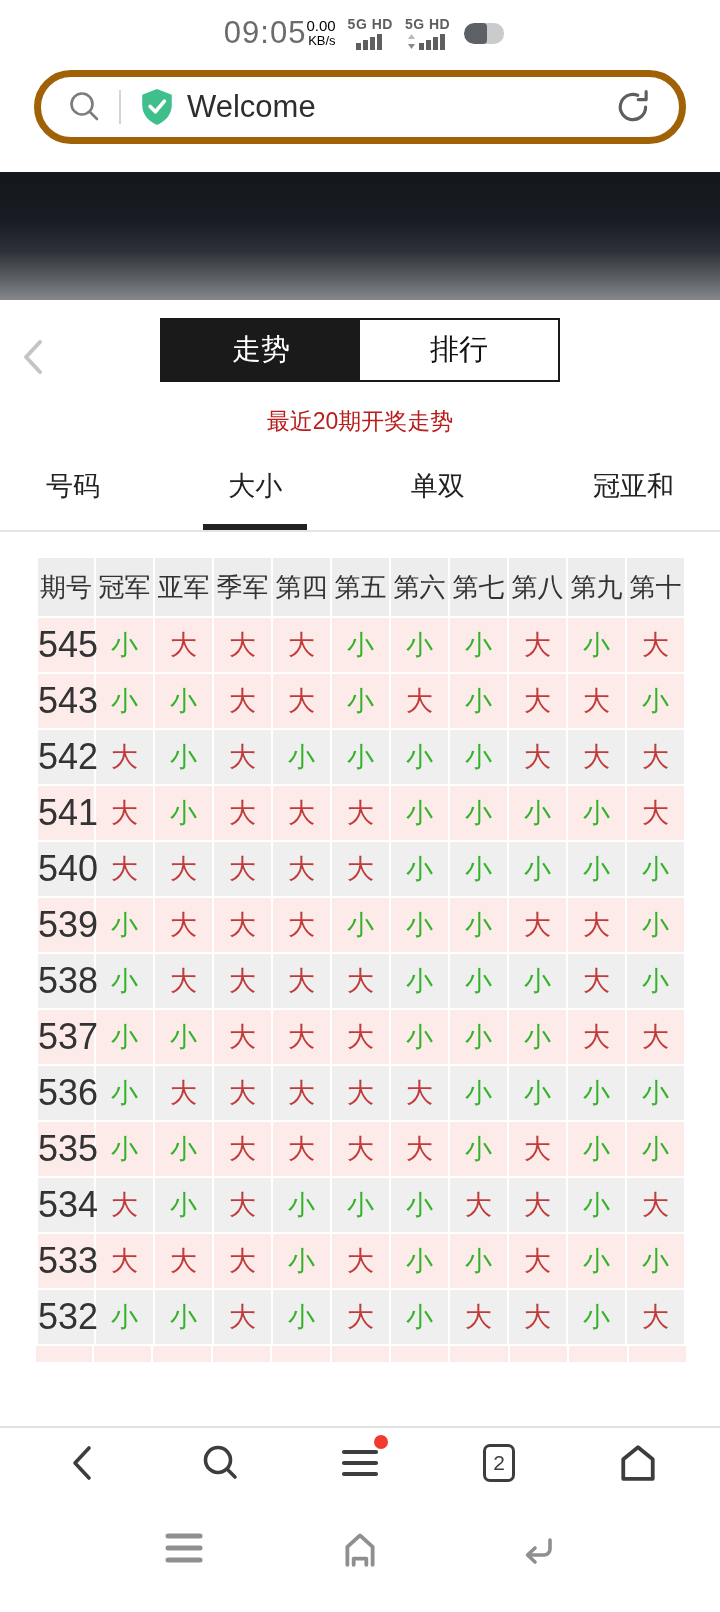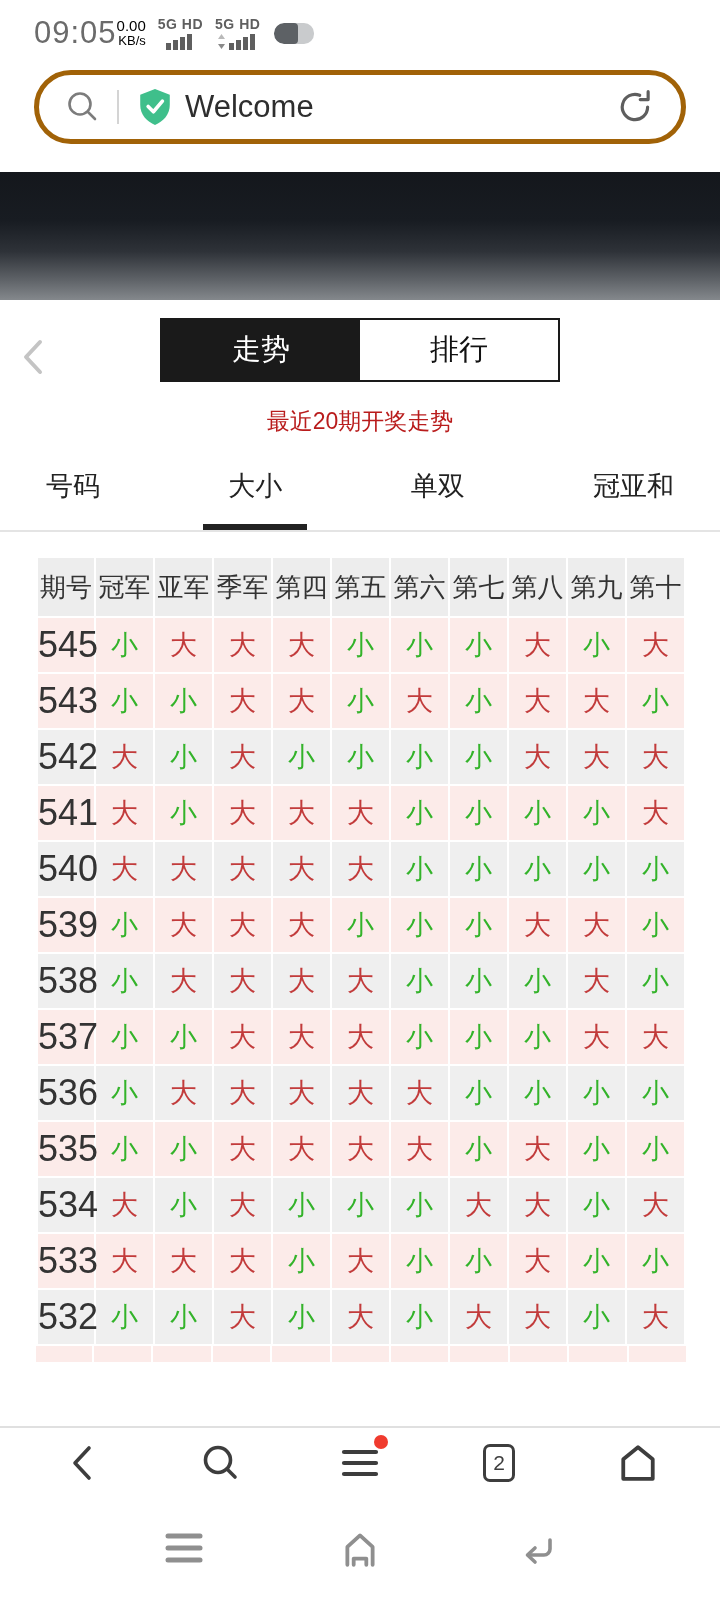--- a/index.html
+++ b/index.html
@@ -1,35 +1,35 @@
 <!DOCTYPE html>
 <html style="--big-red: #c23b3b; --small-green: #33b32a; --pink-row: #fcebe9; --gray-row: #efefef; --header-bg: #ededed; --shield-green: #3fbf8b; --ink: #1a1a1a; --red-dot: #f03b2e;"><head>
 <meta charset="utf-8">
 <style>
   * { margin:0; padding:0; box-sizing:border-box; }
   html,body { background:#fff; }
   body { width:720px; height:1612px; overflow:hidden; font-family:"Liberation Sans","DejaVu Sans",sans-serif; }
   .screen { width:720px; height:1612px; display:flex; flex-direction:column; background:#fff; position:relative; }
 
   
-  .status-bar { height:60px; display:flex; align-items:center; justify-content:flex-start; padding:6px 26px 0 34px; }
+  .status-bar { height:60px; display:flex; align-items:center; justify-content:center; padding:6px 26px 0 34px; }
   .clock { font-size:31px; color:#6b6b6b; letter-spacing:1px; }
   .sb-right { display:flex; align-items:center; gap:12px; }
   .net-speed { text-align:right; color:#000000; line-height:1.05; }
   .net-speed .val { font-size:15px; display:block; }
   .net-speed .unit { font-size:13px; display:block; }
   .sim { display:flex; flex-direction:column; align-items:center; line-height:1; }
   .sim .lbl { font-size:14px; font-weight:bold; color:#5f5f5f; letter-spacing:0.5px; margin-bottom:2px; }
   .sim-row { display:flex; align-items:flex-end; gap:2px; }
   .battery { width:40px; height:21px; border-radius:10px; background:#c9cbcd; position:relative; overflow:hidden; margin-left:2px; }
   .battery .fill { position:absolute; left:0; top:0; bottom:0; width:58%; background:#5d6165; border-radius:10px 4px 4px 10px; }
 
   
   .search-wrap { height:112px; padding:10px 34px 0 34px; }
-  .search-pill { height:74px; border:5px solid #a16207; border-radius:40px; display:flex; align-items:center; padding:0 26px; background:#fff; }
+  .search-pill { height:74px; border:7px solid #a16207; border-radius:40px; display:flex; align-items:center; padding:0 26px; background:#fff; }
   .search-divider { width:2px; height:34px; background:#d4d4d4; margin:0 18px 0 16px; }
   .site-label { font-size:31px; color:#2e2e2e; margin-left:12px; flex:1; }
   .icon { display:inline-flex; align-items:center; justify-content:center; }
 
   
   .banner { height:128px; background:linear-gradient(180deg,#14171c 0%,#181c22 38%,#2e3238 62%,#5e6267 84%,#84888c 100%); }
 
   
   .toggle-section { position:relative; padding-top:18px; height:100px; }
   .back-chevron { position:absolute; left:20px; top:38px; }

